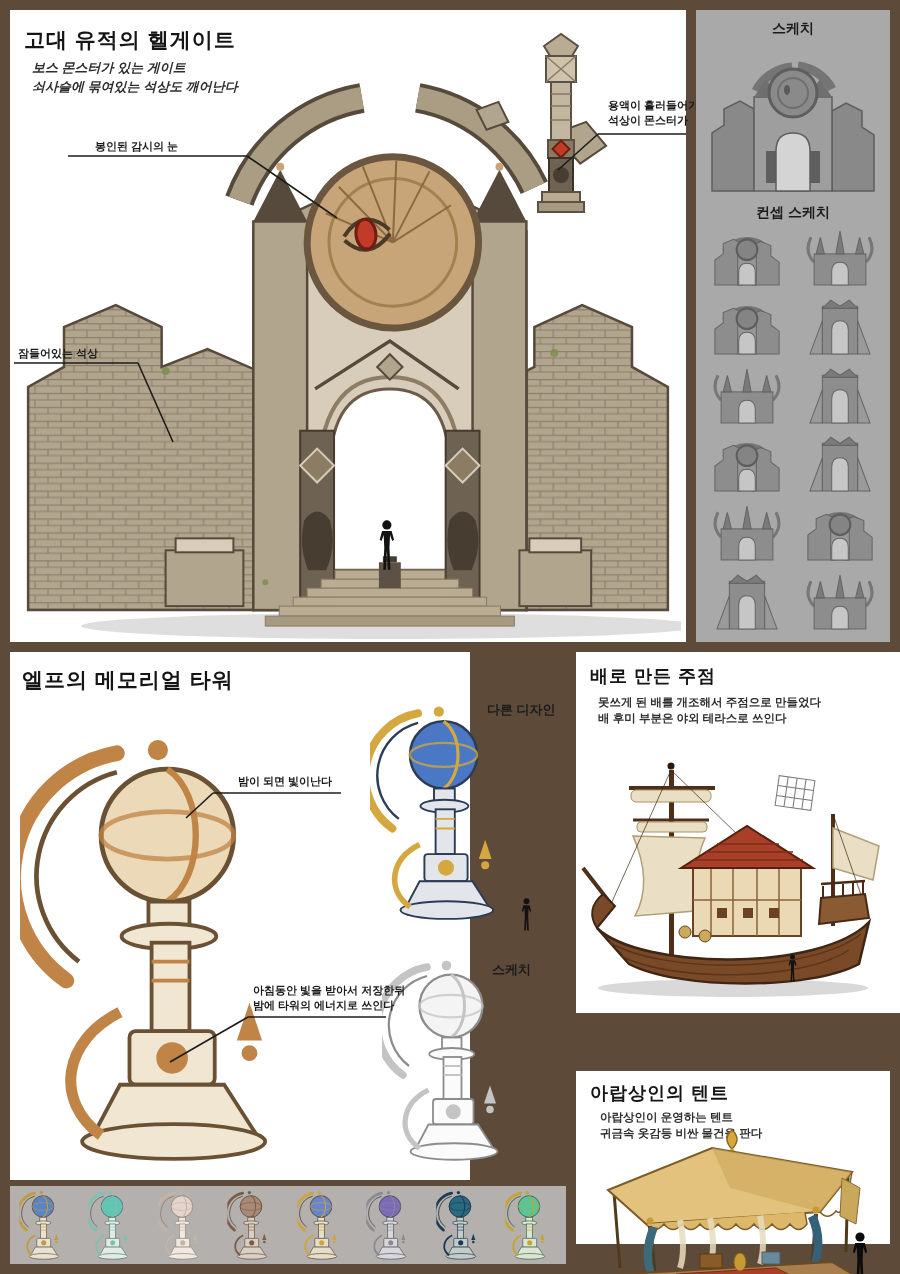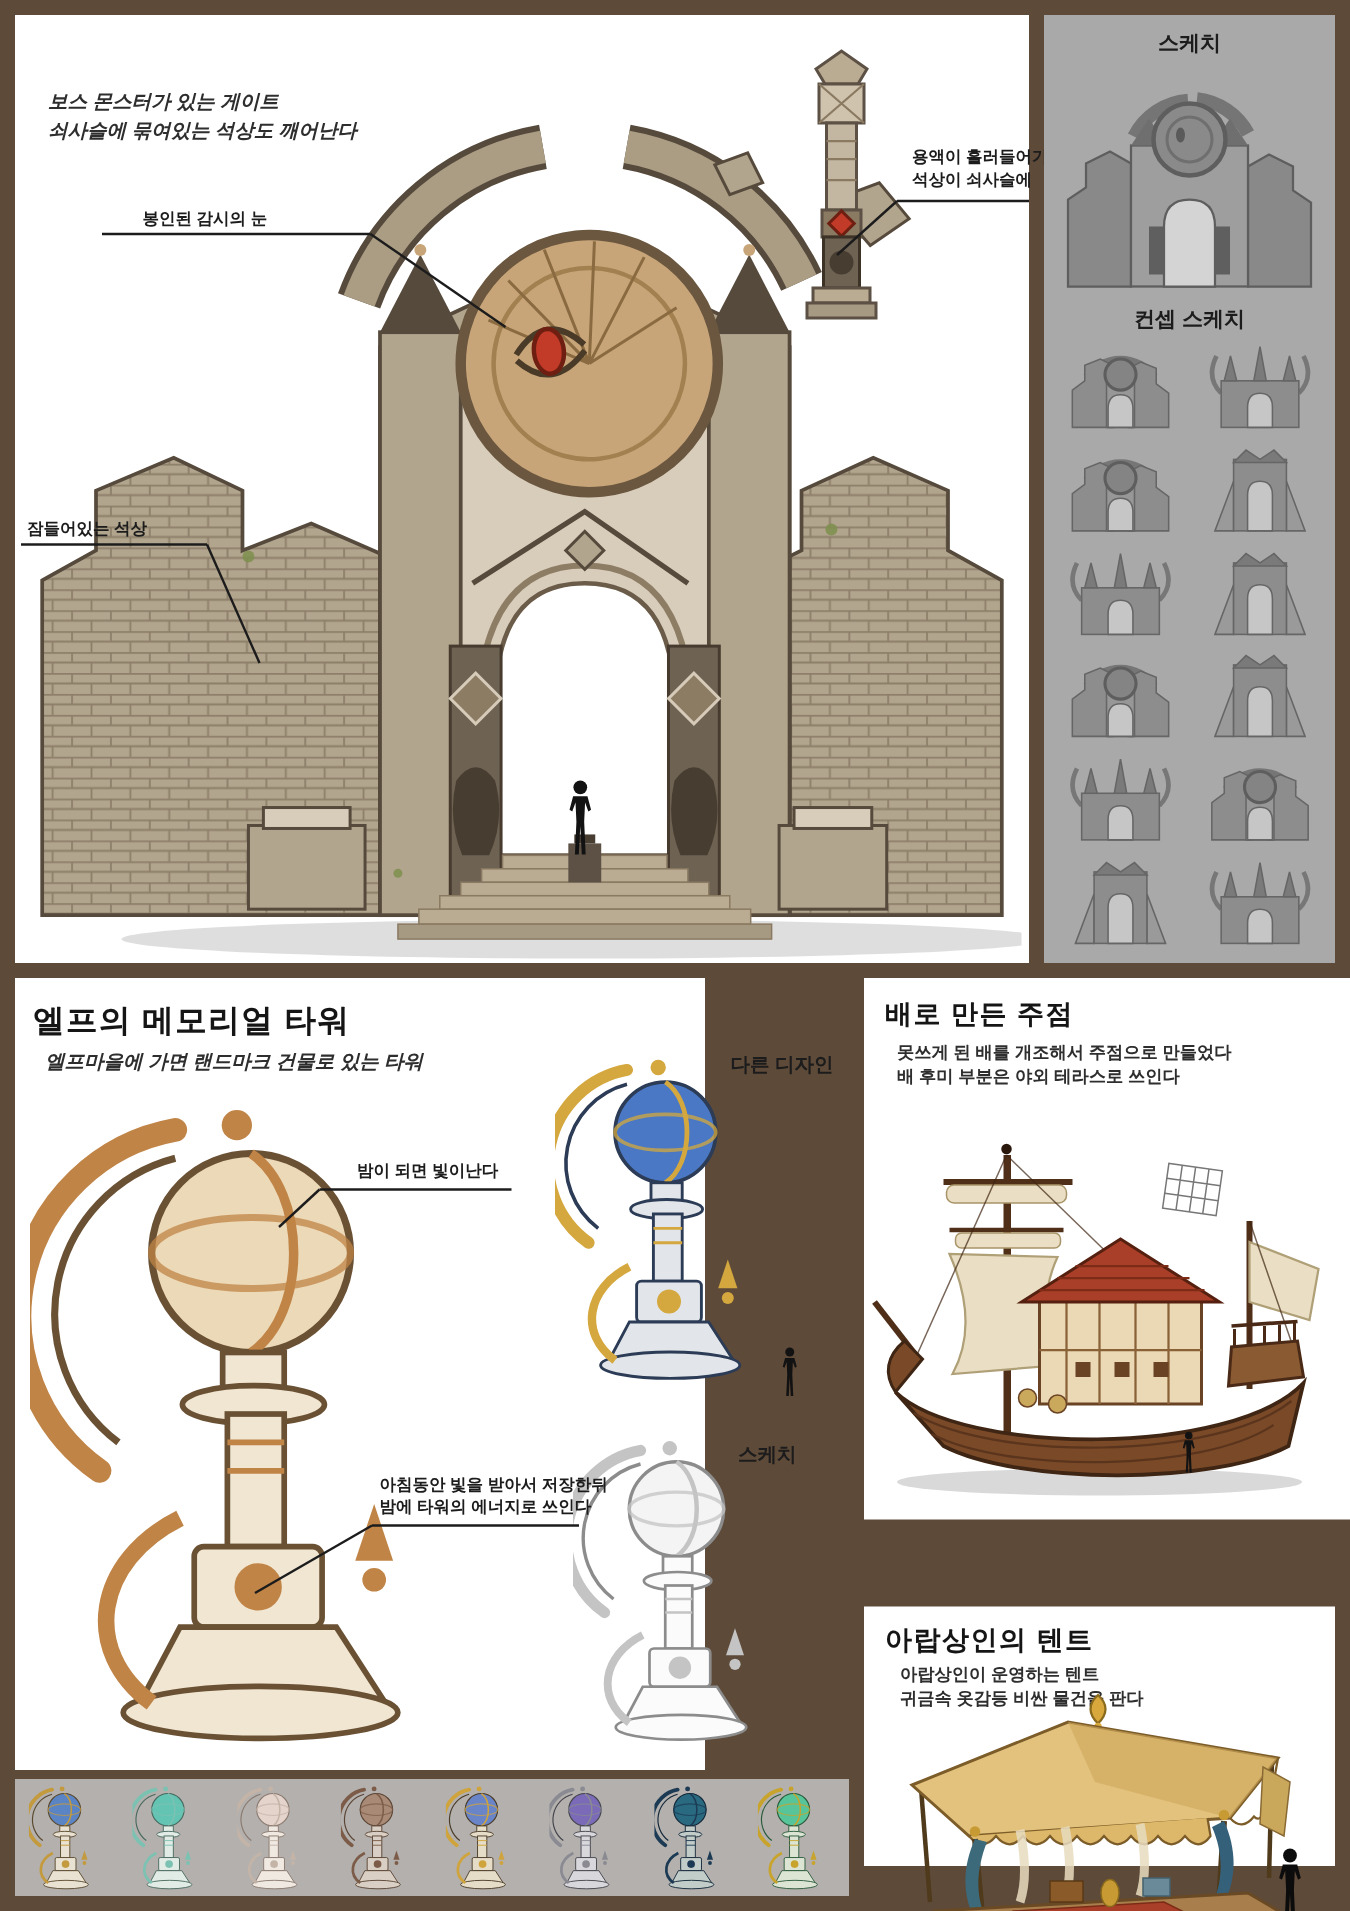--- a/index.html
+++ b/index.html
@@ -74,20 +74,21 @@
       <rect x="18" y="8" width="34" height="46" fill="#8d8d8d" stroke="#666"></rect>
       <polygon points="18,10 26,2 35,8 44,2 52,10" fill="#7a7a7a" stroke="#666"></polygon>
       <path d="M27,54 V31 Q27,22 35,22 Q43,22 43,31 V54 Z" fill="#c6c6c6" stroke="#666"></path>
     </symbol>
   </defs>
 </svg>
 
 <div class="page">
 
   <section class="panel" style="left:10px;top:10px;width:676px;height:632px;">
+    <div class="abs title" style="left:14px;top:16px;">고대 유적의 헬게이트</div>
     <div class="abs desc" style="left:22px;top:48px;">
       <div>보스 몬스터가 있는 게이트</div>
       <div>쇠사슬에 묶여있는 석상도 깨어난다</div>
     </div>
 
     <svg class="abs" style="left:5px;top:62px;" width="666" height="568" viewBox="0 0 666 570" role="img">
       <ellipse cx="375" cy="556" rx="310" ry="13" fill="rgba(0,0,0,0.13)"></ellipse>
 
       <polygon points="12,540 12,316 48,296 48,256 100,234 146,256 146,296 192,278 238,298 238,540" fill="url(#bricks)" stroke="var(--stone-dark,#564a3c)" stroke-width="2.5"></polygon>
       <polygon points="512,540 512,300 520,296 520,256 568,234 618,256 618,296 654,316 654,540" fill="url(#bricks)" stroke="var(--stone-dark,#564a3c)" stroke-width="2.5"></polygon>
@@ -162,21 +163,21 @@
       <rect x="31" y="130" width="24" height="34" fill="#6e6253" stroke="#3c3226" stroke-width="2"></rect>
       <circle cx="43" cy="147" r="8" fill="#473d31"></circle>
       <rect x="24" y="164" width="38" height="10" fill="#b9ac93" stroke="#5c5144" stroke-width="2"></rect>
       <rect x="20" y="174" width="46" height="10" fill="#a79a82" stroke="#5c5144" stroke-width="2"></rect>
     </svg>
 
     <div class="ann" style="left:85px;top:129px;">봉인된 감시의 눈</div>
     <div class="ann" style="left:8px;top:336px;">잠들어있는 석상</div>
     <div class="ann" style="left:598px;top:88px;">
       <div>용액이 흘러들어가면</div>
-      <div>석상이 쇠사슬에</div>
+      <div>석상이 몬스터가</div>
     </div>
     <svg class="overlay" width="676" height="632" viewBox="0 0 676 632">
       <g stroke="#1c1c1c" stroke-width="1.6">
         <line x1="58" y1="146" x2="237" y2="146"></line>
           <line x1="237" y1="146" x2="327" y2="208"></line>
         <line x1="4" y1="353" x2="128" y2="353"></line>
           <line x1="128" y1="353" x2="163" y2="432"></line>
         <line x1="588" y1="124" x2="706" y2="124"></line>
           <line x1="588" y1="124" x2="548" y2="160"></line>
       </g>
@@ -237,21 +238,20 @@
         </svg>
       <svg width="74" height="58" viewBox="0 0 70 56">
           <use href="#sym-g2"></use>
         </svg>
     </div>
   </section>
 
   <section class="panel" style="left:10px;top:652px;width:460px;height:528px;">
     <div class="abs title" style="left:12px;top:14px;">엘프의 메모리얼 타워</div>
     <div class="abs desc" style="left:20px;top:46px;">
-      <div>엘프마을에 가면 랜드마크 건물로 있는 타워</div>
     </div>
 
     <svg class="abs" style="left: 0px; top: 76px; --sphere: #ecd9b8; --body: #f0e6d2; --accent: #c08446; --line: #6a5134;" width="340" height="442" viewBox="0 0 340 442" role="img">
       <use href="#sym-tower" x="10" y="0" width="320" height="442"></use>
     </svg>
 
     <svg class="abs" style="left: 360px; top: 38px; --sphere: #4a78c4; --body: #e2e6ea; --accent: #d4a83e; --line: #2c3c56;" width="180" height="250" viewBox="0 0 180 250" role="img">
       <use href="#sym-tower" x="0" y="0" width="160" height="245"></use>
       <use href="#sym-person" x="150" y="208" width="13" height="34" fill="#121212"></use>
     </svg>

